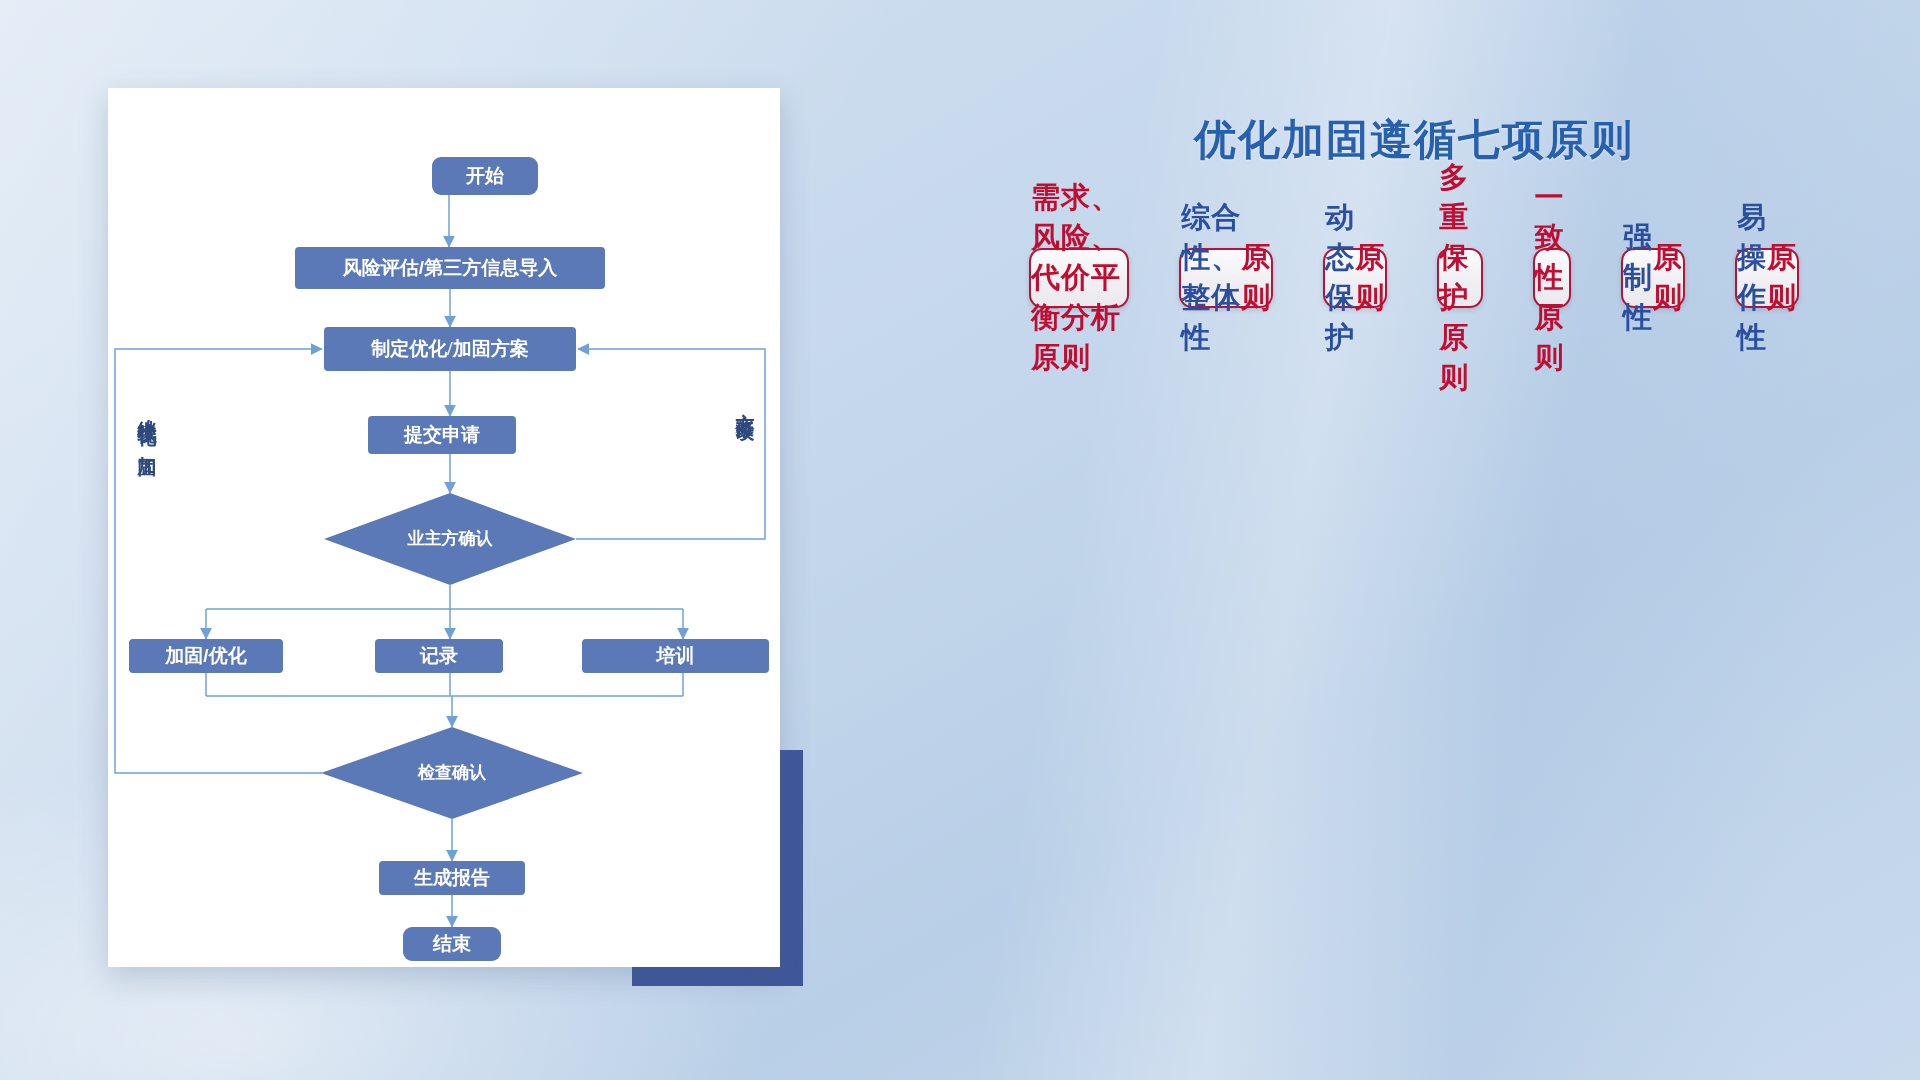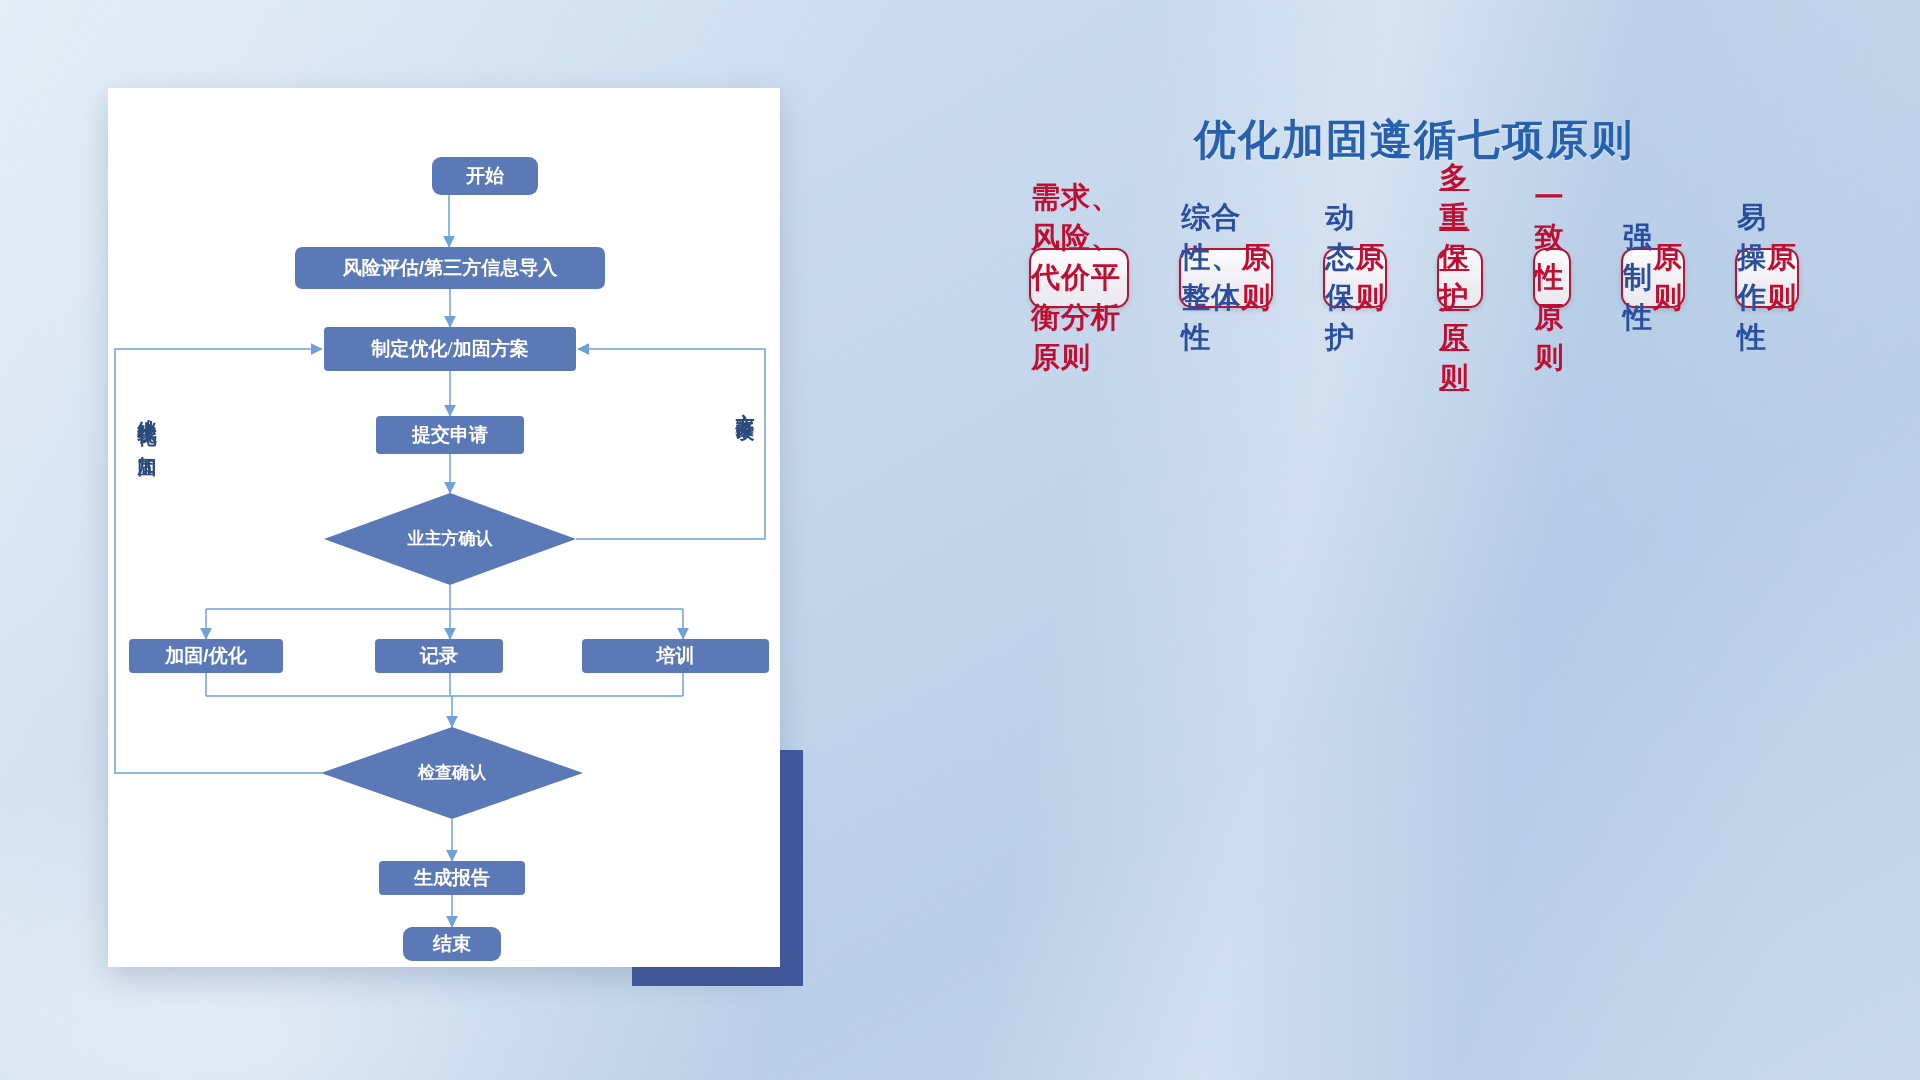--- a/index.html
+++ b/index.html
@@ -43,23 +43,23 @@
     font-size: 17px;
   }
   .vlabel {
     position: absolute; writing-mode: vertical-rl; text-orientation: upright;
     font-weight: 700; font-size: 19px; letter-spacing: 3px;
     color: var(--loop-label, #2E4A7D); white-space: nowrap;
   }
 
   
   .n-start   { left: 288px; top:  69px; width: 106px; height: 38px; margin-left: 36px; }
-  .n-risk    { left: 187px; top: 159px; width: 310px; height: 42px; border-radius: 7px; }
+  .n-risk    { left: 187px; top: 159px; width: 310px; height: 42px; }
   .n-plan    { left: 216px; top: 239px; width: 252px; height: 44px; font-family: Liberation Serif, serif; }
-  .n-submit  { left: 268px; top: 328px; width: 148px; height: 38px; }
+  .n-submit  { left: 260px; top: 328px; width: 148px; height: 38px; }
   .n-owner   { left: 216px; top: 405px; width: 252px; height: 92px; }
   .n-reinf   { left:  21px; top: 551px; width: 154px; height: 34px; }
   .n-record  { left: 267px; top: 551px; width: 128px; height: 34px; }
   .n-train   { left: 474px; top: 551px; width: 187px; height: 34px; }
   .n-check   { left: 213px; top: 639px; width: 262px; height: 92px; }
   .n-report  { left: 271px; top: 773px; width: 146px; height: 34px; }
   .n-end     { left: 295px; top: 839px; width:  98px; height: 34px; }
   .l-left    { left:  26px; top: 316px; height: 160px; }
   .l-right   { left: 624px; top: 310px; height: 110px; }
 
@@ -140,21 +140,21 @@
     </div>
     <div class="pill">
       <span style="color: rgb(43, 79, 158);">综合性、整体性</span>
       <span style="color: rgb(192, 14, 50);">原则</span>
     </div>
     <div class="pill">
       <span style="color: rgb(43, 79, 158);">动态保护</span>
       <span style="color: rgb(192, 14, 50);">原则</span>
     </div>
     <div class="pill">
-      <span style="color: rgb(192, 14, 50); text-decoration: underline;">多重保护原则</span>
+      <span style="color: rgb(192, 14, 50);">多重保护原则</span>
     </div>
     <div class="pill">
       <span style="color: rgb(192, 14, 50);">一致性原则</span>
     </div>
     <div class="pill">
       <span style="color: rgb(43, 79, 158);">强制性</span>
       <span style="color: rgb(192, 14, 50);">原则</span>
     </div>
     <div class="pill">
       <span style="color: rgb(43, 79, 158);">易操作性</span>

